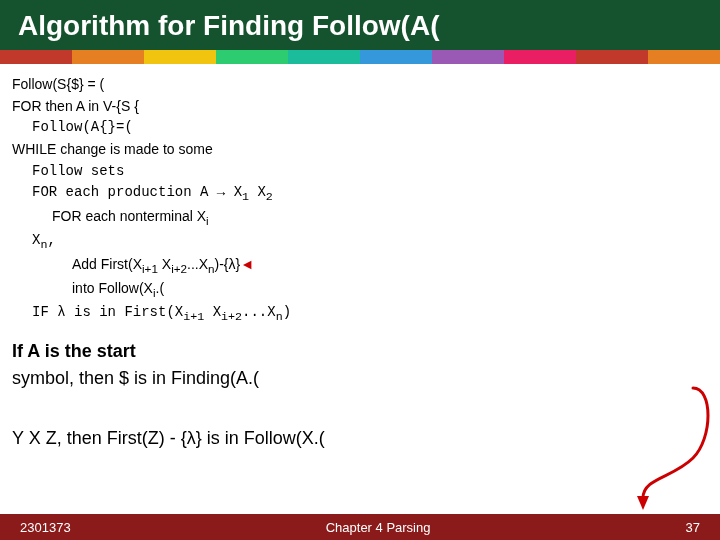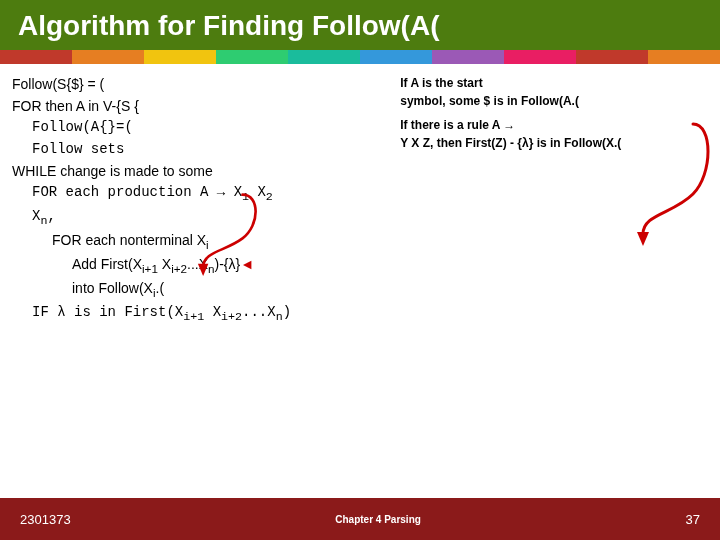--- a/index.html
+++ b/index.html
@@ -6,63 +6,62 @@
     body {
       width: 720px;
       height: 540px;
       background: #fff;
       font-family: Arial, sans-serif;
       overflow: hidden;
       position: relative;
     }
 
     .title-bar {
-      background: #4d7c0f;
+      background: #14532d;
       color: #fff;
       font-size: 28px;
       font-weight: bold;
       padding: 10px 18px 8px 18px;
       font-family: Arial, sans-serif;
       letter-spacing: 0;
     }
 
     .color-stripe {
       display: flex;
       height: 14px;
       width: 100%;
     }
     .stripe-seg {
       flex: 1;
     }
 
     .main-content {
       display: flex;
-      flex-direction: row;
+      flex-direction: column;
       padding: 10px 12px 0 12px;
       gap: 12px;
       height: calc(540px - 65px - 35px);
     }
 
     .left-col {
       flex: 1.1;
       font-size: 14px;
       line-height: 1.55;
       font-family: Arial, sans-serif;
       color: #000;
     }
 
     .right-col {
       flex: 0.9;
-      font-size: 12px;
+      font-size: 18px;
       line-height: 1.5;
       font-family: Arial, sans-serif;
       color: #000;
       padding-top: 0px;
       position: relative;
-      font-weight: bold;
     }
 
     .left-col .code-line {
       white-space: pre;
     }
     .left-col .indent1 {
       padding-left: 20px;
       font-family: Liberation Mono, monospace;
     }
     .left-col .indent2 {
@@ -83,33 +82,33 @@
       width: 80px;
       height: 120px;
       pointer-events: none;
     }
 
     .bottom-bar {
       position: absolute;
       bottom: 0;
       left: 0;
       width: 100%;
-      height: 42px;
+      height: 26px;
       background: #8B1A1A;
       display: flex;
       align-items: center;
       justify-content: space-between;
       padding: 0 20px;
       color: #fff;
       font-size: 13px;
     }
 
     .bottom-bar .chapter-text {
-      font-weight: bold;
-      font-size: 10px;
+      font-weight: normal;
+      font-size: 13px;
     }
   </style>
 </head>
 <body>
 
 <div class="title-bar">
   <span>Algorithm for Finding Follow(A(</span>
 </div>
 
 <div class="color-stripe" id="stripe-container">
@@ -124,37 +123,37 @@
     <div class="stripe-seg" style="background: rgb(192, 57, 43);"></div>
     <div class="stripe-seg" style="background: rgb(230, 126, 34);"></div>
   </div>
 
 <div class="main-content">
 
   <div class="left-col">
     <div class="code-line">Follow(S{$} = (</div>
     <div class="code-line">FOR then A in V-{S {</div>
     <div class="code-line indent1">Follow(A{}=(</div>
+    <div class="code-line">WHILE change is made to some</div>
     <div class="code-line indent1">Follow sets</div>
-    <div class="code-line">WHILE change is made to some</div>
     <div class="code-line indent1">FOR each production A → X<sub>1</sub> X<sub>2</sub></div>
+    <div class="code-line indent2">FOR each nonterminal X<sub>i</sub></div>
     <div class="code-line indent1">X<sub>n</sub>,</div>
-    <div class="code-line indent2">FOR each nonterminal X<sub>i</sub></div>
     <div class="code-line indent3">Add First(X<sub>i+1</sub> X<sub>i+2</sub>...X<sub>n</sub>)-{λ}<span style="color:#cc0000;">◄</span></div>
     <div class="code-line indent3">into Follow(X<sub>i</sub>.(</div>
     <div class="code-line indent1">IF λ is in First(X<sub>i+1</sub> X<sub>i+2</sub>...X<sub>n</sub>)</div>
   </div>
 
   <div class="right-col">
     <div class="rule-block">
       <strong>If A is the start</strong><br>
-      <span>symbol, some $ is in Follow(A.(</span>
+      <span>symbol, then $ is in Finding(A.(</span>
     </div>
     <div class="rule-block">
-      <strong>If there is a rule A →</strong><br>
+      <br>
       <span>Y X Z, then First(Z) - {λ} is in Follow(X.(</span>
     </div>
 
     <svg class="curved-arrow" viewBox="0 0 90 140" xmlns="http://www.w3.org/2000/svg" style="position:absolute; right:-5px; top:40px; width:90px; height:140px;">
       <path d="M 70 10 C 90 10 90 60 70 80 C 50 100 20 100 20 120" stroke="#cc0000" stroke-width="3" fill="none" stroke-linecap="round"></path>
       <polygon points="14,118 20,132 26,118" fill="#cc0000"></polygon>
     </svg>
 
     <svg viewBox="0 0 80 100" xmlns="http://www.w3.org/2000/svg" style="position:absolute; left:-210px; top:115px; width:70px; height:90px;">
       <path d="M 60 5 C 80 5 80 40 60 55 C 40 70 15 70 15 88" stroke="#cc0000" stroke-width="3" fill="none" stroke-linecap="round"></path>

